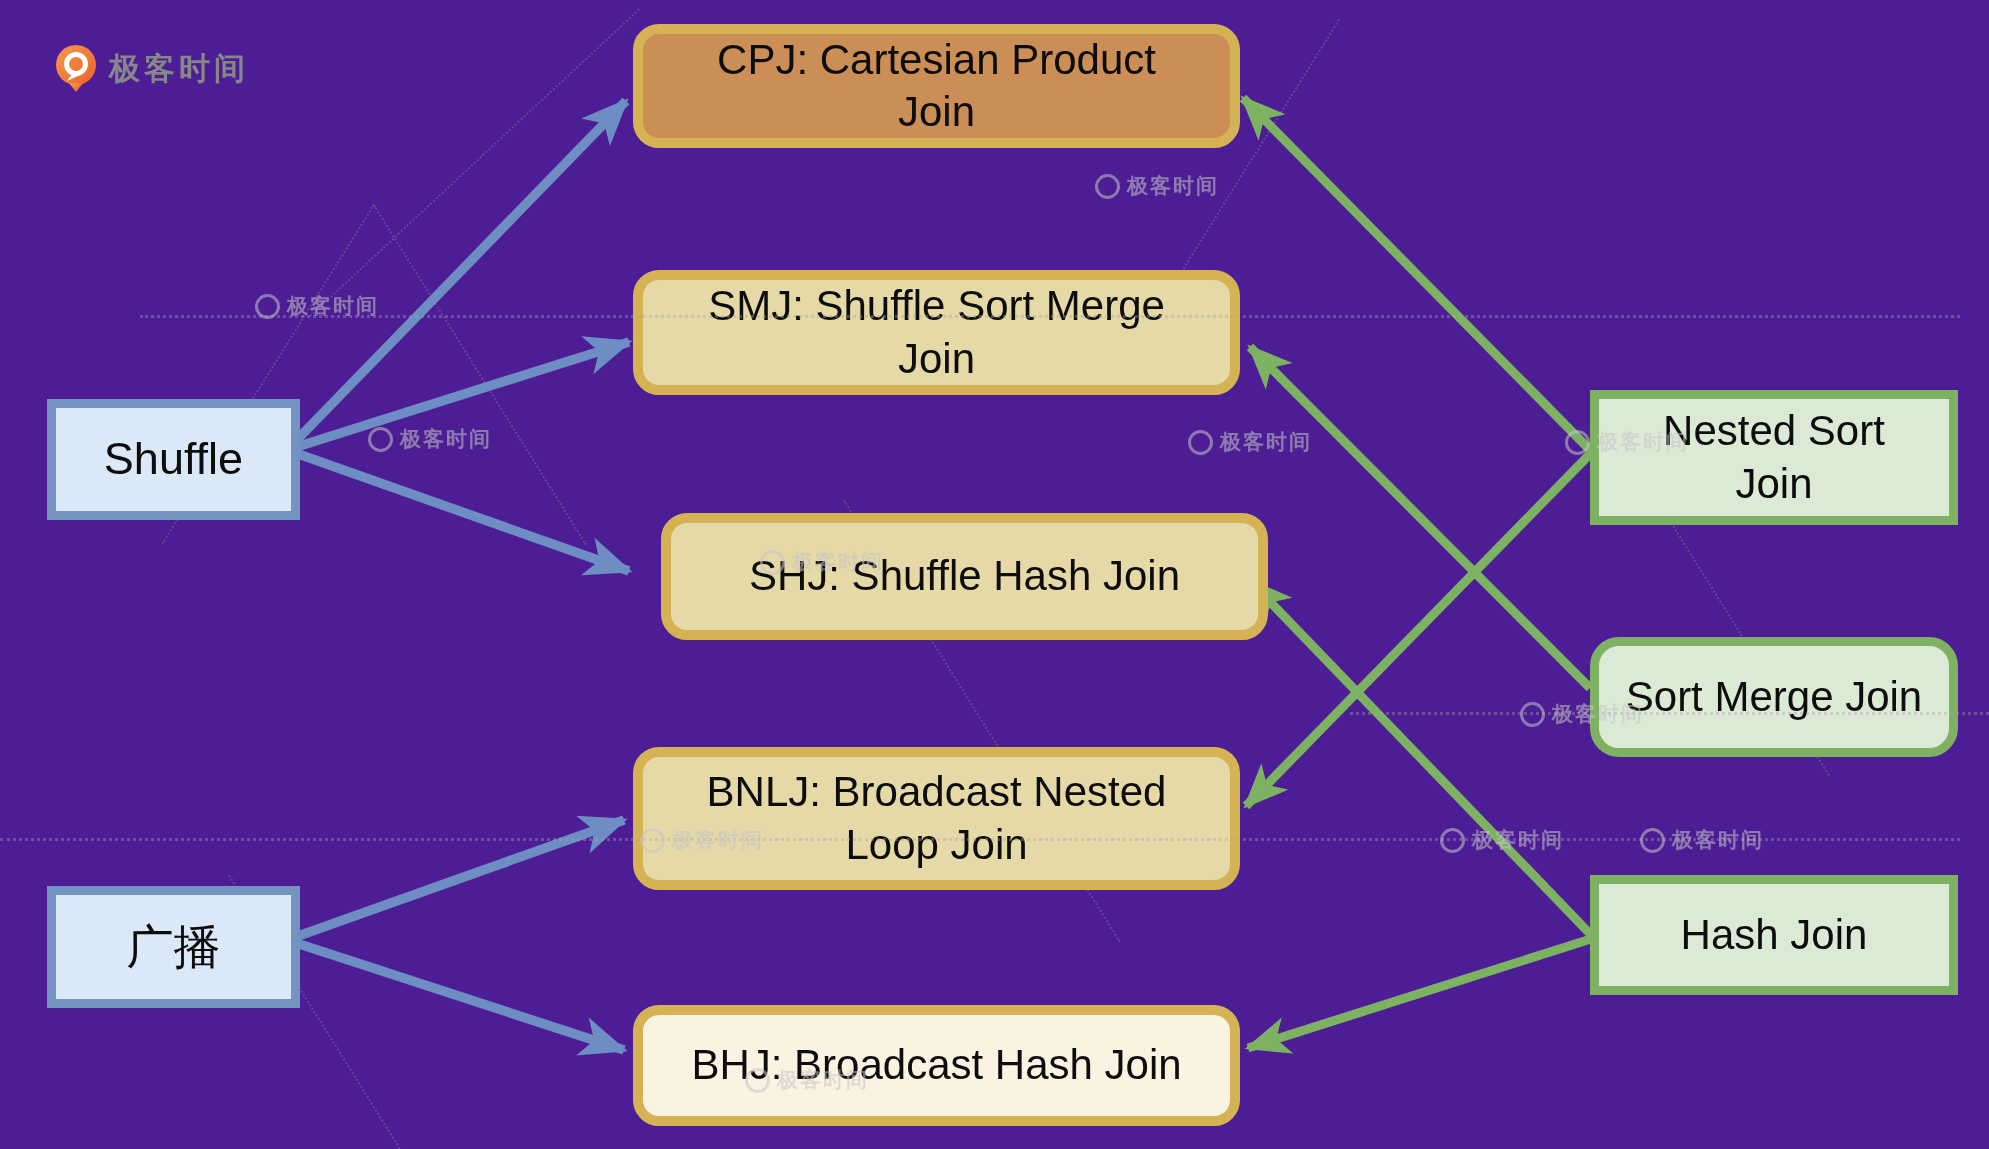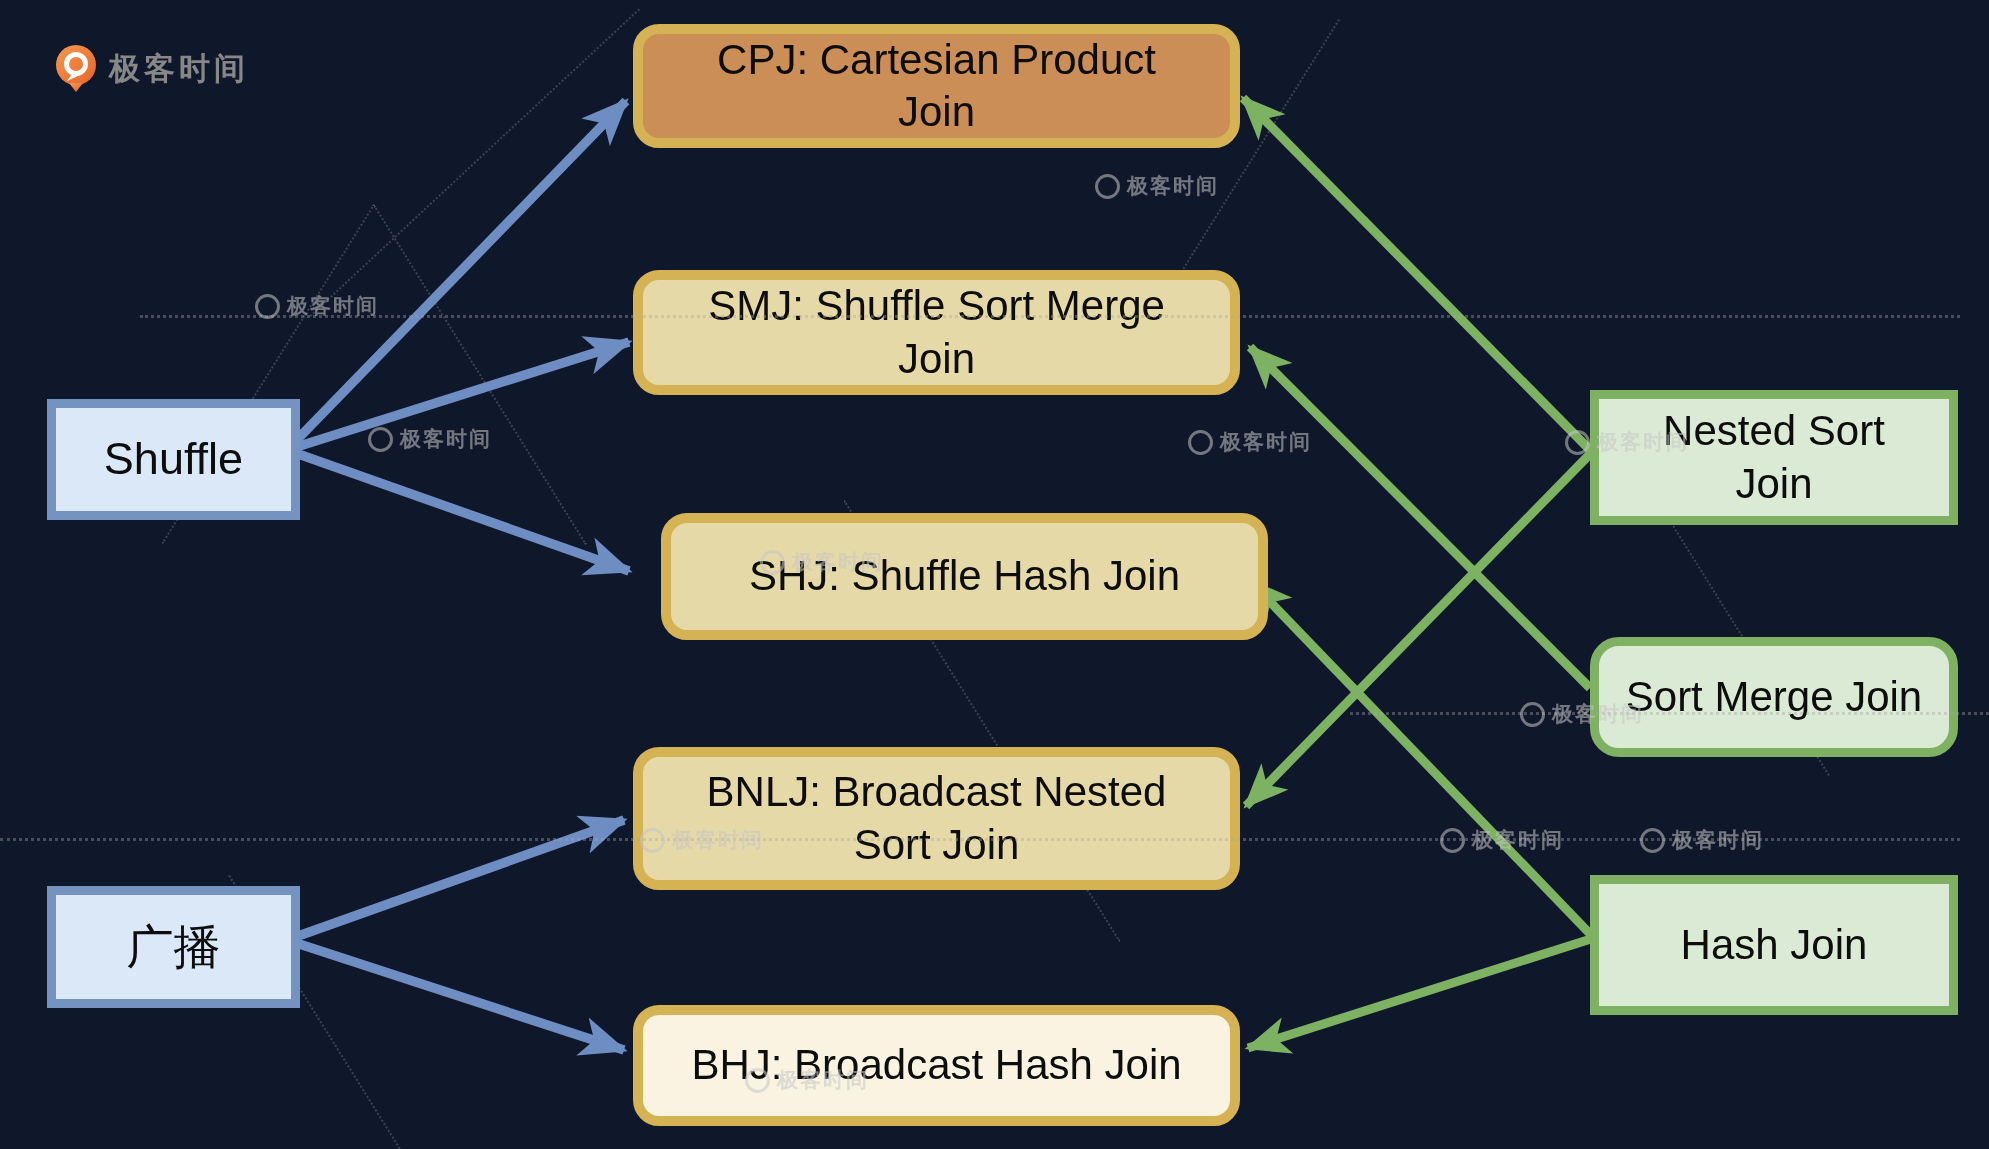--- a/index.html
+++ b/index.html
@@ -1,17 +1,17 @@
 <!DOCTYPE html>
 <html><head>
 <meta charset="utf-8">
 <style>
   html,body{margin:0;padding:0;background:#ffffff;}
   body{font-family:"Liberation Sans","DejaVu Sans",sans-serif;}
-  .canvas{position:relative;width:1989px;height:1149px;background:#0f172a;overflow:hidden;}
+  .canvas{position:relative;width:1989px;height:1149px;background:#4c1d95;overflow:hidden;}
 
   
   .decor{position:absolute;pointer-events:none;}
   .dot-h{height:0;border-top:3px dotted rgba(165,165,165,0.38);}
   .dot-d{height:0;border-top:2px dotted rgba(165,165,165,0.30);transform-origin:0 0;}
   .wm{position:absolute;display:flex;align-items:center;gap:7px;color:#c6c6c6;opacity:0.55;
       font-size:21px;font-weight:bold;letter-spacing:2px;pointer-events:none;z-index:40;}
   .wm-ring{width:19px;height:19px;border:3px solid #c6c6c6;border-radius:50%;display:inline-block;}
 
   
@@ -32,21 +32,21 @@
   .smj{top:270px;height:125px;}
   .shj{top:513px;height:127px;margin-left:28px;}
   .bnlj{top:747px;height:143px;}
   .bhj{top:1005px;height:121px;background:#FAF3E1;}
   .leftbox{border:9px solid #7493C1;background:#DBE8F8;left:47px;width:253px;font-size:45px;}
   .shuffle{top:399px;height:121px;}
   .broadcast{top:886px;height:122px;font-size:47px;}
   .rightbox{border:9px solid #7FB163;background:#DBEAD5;left:1590px;width:368px;}
   .nlj{top:390px;height:135px;}
   .sortmerge{top:637px;height:120px;border-radius:29px;}
-  .hashjoin{top:875px;height:140px;}
+  .hashjoin{top:875px;height:120px;}
 </style>
 </head>
 <body>
 
 <div class="canvas">
 
   <div class="decor dot-d" style="left:640px;top:10px;width:450px;transform:rotate(137deg);"></div>
   <div class="decor dot-d" style="left:375px;top:205px;width:400px;transform:rotate(122deg);"></div>
   <div class="decor dot-d" style="left:375px;top:205px;width:400px;transform:rotate(58deg);"></div>
   <div class="decor dot-d" style="left:1340px;top:20px;width:350px;transform:rotate(122deg);"></div>
@@ -104,21 +104,21 @@
   </div>
   <div class="node mid smj">
     <div>SMJ: Shuffle Sort Merge</div>
     <div>Join</div>
   </div>
   <div class="node mid shj">
     <div>SHJ: Shuffle Hash Join</div>
   </div>
   <div class="node mid bnlj">
     <div>BNLJ: Broadcast Nested</div>
-    <div>Sort Join</div>
+    <div>Loop Join</div>
   </div>
   <div class="node mid bhj">
     <div>BHJ: Broadcast Hash Join</div>
   </div>
 
   <div class="node rightbox nlj">
     <div>Nested Sort</div>
     <div>Join</div>
   </div>
   <div class="node rightbox sortmerge">

